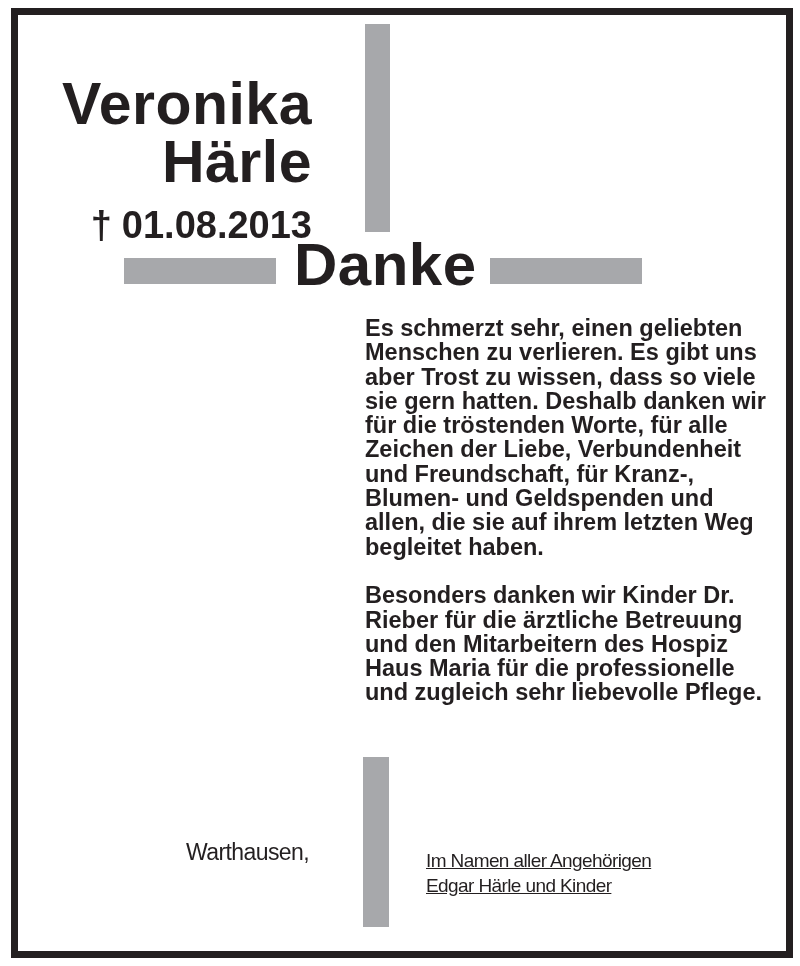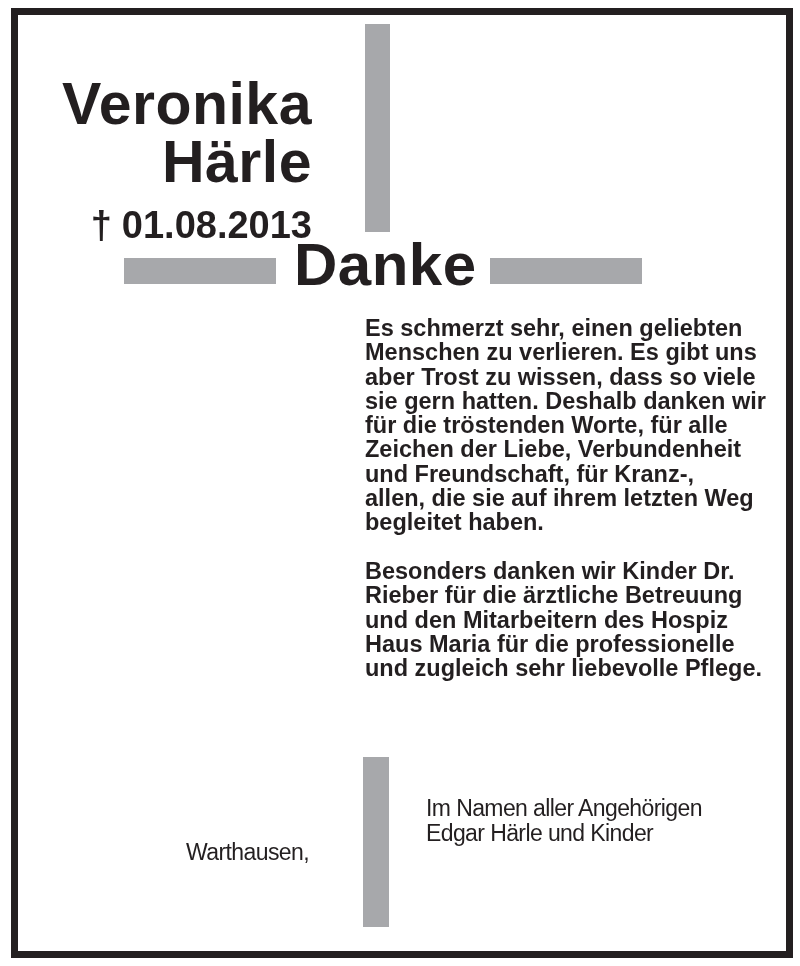--- a/index.html
+++ b/index.html
@@ -96,25 +96,26 @@
       top: 840px;
       text-align: left;
       font-size: 23px;
       line-height: 25px;
       letter-spacing: -0.6px;
       white-space: nowrap;
     }
     .signature {
       position: absolute;
       left: 426px;
-      top: 796px;
-      font-size: 23px;
+      top: 848px;
+      font-size: 19px;
       line-height: 25px;
       letter-spacing: -0.6px;
       white-space: nowrap;
+      text-decoration: underline;
     }
   </style>
 </head>
 <body>
 
 <div class="frame"></div>
 
 <div class="bar bar-top"></div>
 <div class="bar bar-left"></div>
 <div class="bar bar-right"></div>
@@ -131,20 +132,21 @@
 <div class="danke">Danke</div>
 
 <div class="body-text">
   <span class="line">Es schmerzt sehr, einen geliebten</span>
   <span class="line">Menschen zu verlieren. Es gibt uns</span>
   <span class="line">aber Trost zu wissen, dass so viele</span>
   <span class="line">sie gern hatten. Deshalb danken wir</span>
   <span class="line">für die tröstenden Worte, für alle</span>
   <span class="line">Zeichen der Liebe, Verbundenheit</span>
   <span class="line">und Freundschaft, für Kranz-,</span>
+  <span class="line">Blumen- und Geldspenden und</span>
   <span class="line">allen, die sie auf ihrem letzten Weg</span>
   <span class="line">begleitet haben.</span>
   <span class="para-gap"></span>
   <span class="line">Besonders danken wir Kinder Dr.</span>
   <span class="line">Rieber für die ärztliche Betreuung</span>
   <span class="line">und den Mitarbeitern des Hospiz</span>
   <span class="line">Haus Maria für die professionelle</span>
   <span class="line">und zugleich sehr liebevolle Pflege.</span>
 </div>
 

